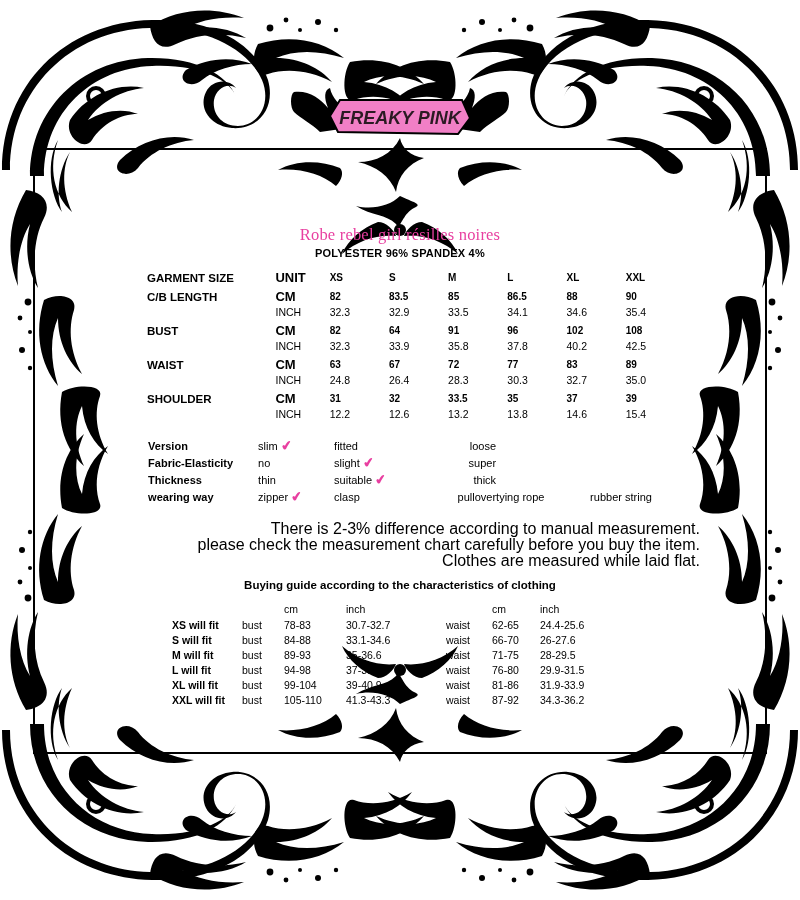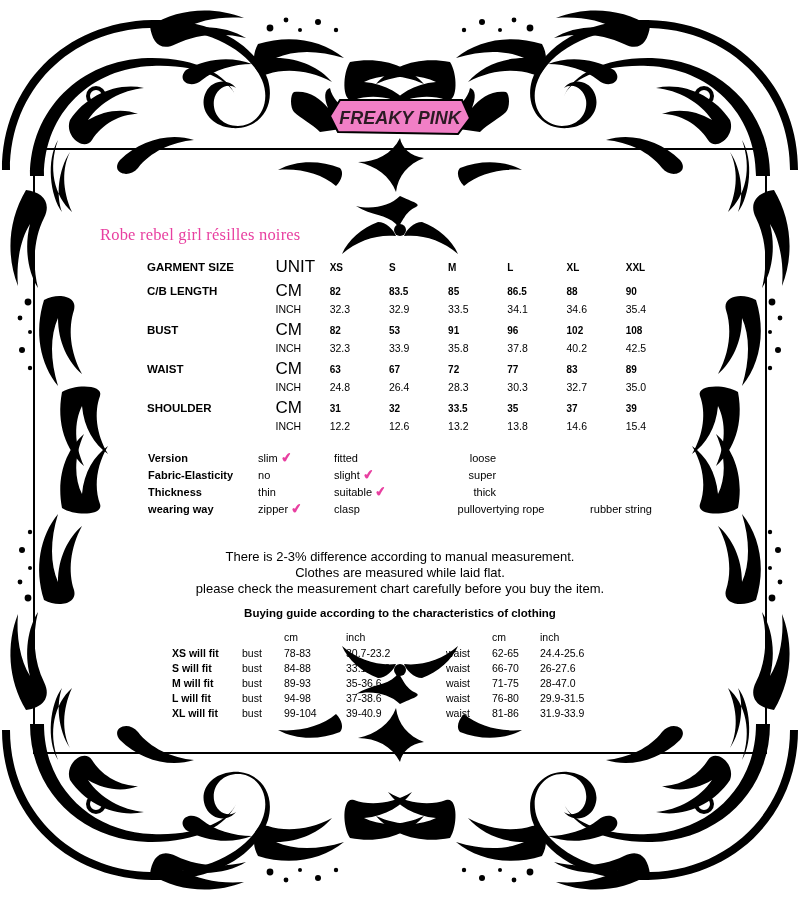--- a/index.html
+++ b/index.html
@@ -42,26 +42,26 @@
   .logo-svg { display: inline-block; }
 
   
   .content {
     position: absolute;
     left: 100px;
     top: 225px;
     width: 600px;
   }
   .title {
-    text-align: left;
+    text-align: center;
     color: #e83fa0;
     font-size: 16.5px;
     font-family: "Liberation Serif", serif;
     letter-spacing: 0.2px;
-    margin: 0 0 11px 0;
+    margin: 0 0 2px 0;
   }
   .subtitle {
     text-align: center;
     font-size: 11px;
     font-weight: bold;
     margin: 0 0 10px 0;
     letter-spacing: 0.2px;
   }
 
   
@@ -79,22 +79,22 @@
     font-weight: bold;
     font-size: 11.5px;
     width: 128px;
     text-align: left;
     padding-left: 2px;
   }
   td.rowlabel.sub { font-weight: normal; }
   td.unit {
     width: 54px;
     text-align: left;
-    font-weight: normal;
-    font-size: 17px;
+    font-weight: bold;
+    font-size: 13px;
   }
   td.unit.sub { font-weight: normal; font-size: 10.5px; }
   td.val {
     width: 59px;
     text-align: left;
     font-weight: bold;
     font-size: 10px;
   }
   td.val.sub { font-weight: normal; font-size: 10.5px; margin-top: 28px; }
   tr.cmrow td { padding-top: 2px; }
@@ -134,23 +134,23 @@
     font-size: 13px;
     font-weight: bold;
     display: inline-block;
     transform: rotate(-8deg);
     margin-left: 3px;
     line-height: 1;
   }
 
   
   .notes {
-    text-align: center;
-    font-size: 13px;
-    margin-top: 32px;
+    text-align: right;
+    font-size: 16px;
+    margin-top: 16px;
     line-height: 16px;
   }
   .guide-title {
     text-align: center;
     font-size: 11.5px;
     font-weight: bold;
     margin-top: 10px;
   }
 
   
@@ -248,20 +248,21 @@
       </g>
 
       <path d="M50,12 L172,12 L180,30 L168,46 L48,44 L40,28 Z" fill="#f17fc6" stroke="#000" stroke-width="2"></path>
       <text x="110" y="36" font-family="Liberation Sans, sans-serif" font-size="18" font-weight="bold" font-style="italic" fill="#2b1a23" text-anchor="middle">FREAKY PINK</text>
     </svg>
   </div>
 
   <div class="content">
 
     <div class="title">Robe rebel girl résilles noires</div>
+    <div class="subtitle">POLYESTER 96% SPANDEX 4%</div>
 
     <table class="size">
       <tbody>
         <tr class="headrow">
           <td class="rowlabel">GARMENT SIZE</td>
           <td class="unit">UNIT</td>
           <td class="val">XS</td>
           <td class="val">S</td>
           <td class="val">M</td>
           <td class="val">L</td>
@@ -287,21 +288,21 @@
           <td class="val sub">33.5</td>
           <td class="val sub">34.1</td>
           <td class="val sub">34.6</td>
           <td class="val sub">35.4</td>
         </tr>
 
         <tr class="cmrow">
           <td class="rowlabel">BUST</td>
           <td class="unit">CM</td>
           <td class="val">82</td>
-          <td class="val">53</td>
+          <td class="val">64</td>
           <td class="val">91</td>
           <td class="val">96</td>
           <td class="val">102</td>
           <td class="val">108</td>
         </tr>
         <tr class="inchrow">
           <td class="rowlabel sub"></td>
           <td class="unit sub">INCH</td>
           <td class="val sub">32.3</td>
           <td class="val sub">33.9</td>
@@ -386,80 +387,89 @@
             <td class="optcell opt-w3"><span>pullover</span></td>
             <td class="optcell opt-w4"><span>tying rope</span></td>
             <td class="optcell"><span>rubber string</span></td>
           </tr>
         </tbody>
       </table>
     </div>
 
     <div class="notes">
       <div>There is 2-3% difference according to manual measurement.</div>
+      <div>please check the measurement chart carefully before you buy the item.</div>
       <div>Clothes are measured while laid flat.</div>
-      <div>please check the measurement chart carefully before you buy the item.</div>
     </div>
 
     <div class="guide-title">Buying guide according to the characteristics of clothing</div>
 
     <table class="guide">
       <tbody>
         <tr class="guidehead">
           <td class="g-size"></td>
           <td class="g-bustlbl"></td>
           <td class="g-cm gh-cm">cm</td>
           <td class="g-inch">inch</td>
           <td class="g-waistlbl"></td>
           <td class="g-wcm">cm</td>
           <td class="g-winch">inch</td>
         </tr>
 
         <tr>
           <td class="g-size">XS will  fit</td>
           <td class="g-bustlbl">bust</td>
           <td class="g-cm">78-83</td>
-          <td class="g-inch">30.7-23.2</td>
+          <td class="g-inch">30.7-32.7</td>
           <td class="g-waistlbl">waist</td>
           <td class="g-wcm">62-65</td>
           <td class="g-winch">24.4-25.6</td>
         </tr>
         <tr>
           <td class="g-size">S  will  fit</td>
           <td class="g-bustlbl">bust</td>
           <td class="g-cm">84-88</td>
           <td class="g-inch">33.1-34.6</td>
           <td class="g-waistlbl">waist</td>
           <td class="g-wcm">66-70</td>
           <td class="g-winch">26-27.6</td>
         </tr>
         <tr>
           <td class="g-size">M will fit</td>
           <td class="g-bustlbl">bust</td>
           <td class="g-cm">89-93</td>
           <td class="g-inch">35-36.6</td>
           <td class="g-waistlbl">waist</td>
           <td class="g-wcm">71-75</td>
-          <td class="g-winch">28-47.0</td>
+          <td class="g-winch">28-29.5</td>
         </tr>
         <tr>
           <td class="g-size">L  will fit</td>
           <td class="g-bustlbl">bust</td>
           <td class="g-cm">94-98</td>
           <td class="g-inch">37-38.6</td>
           <td class="g-waistlbl">waist</td>
           <td class="g-wcm">76-80</td>
           <td class="g-winch">29.9-31.5</td>
         </tr>
         <tr>
           <td class="g-size">XL will fit</td>
           <td class="g-bustlbl">bust</td>
           <td class="g-cm">99-104</td>
           <td class="g-inch">39-40.9</td>
           <td class="g-waistlbl">waist</td>
           <td class="g-wcm">81-86</td>
           <td class="g-winch">31.9-33.9</td>
         </tr>
+        <tr>
+          <td class="g-size">XXL will fit</td>
+          <td class="g-bustlbl">bust</td>
+          <td class="g-cm">105-110</td>
+          <td class="g-inch">41.3-43.3</td>
+          <td class="g-waistlbl">waist</td>
+          <td class="g-wcm">87-92</td>
+          <td class="g-winch">34.3-36.2</td>
+        </tr>
       </tbody>
     </table>
 
   </div>
 </div>
 
 </body></html>

